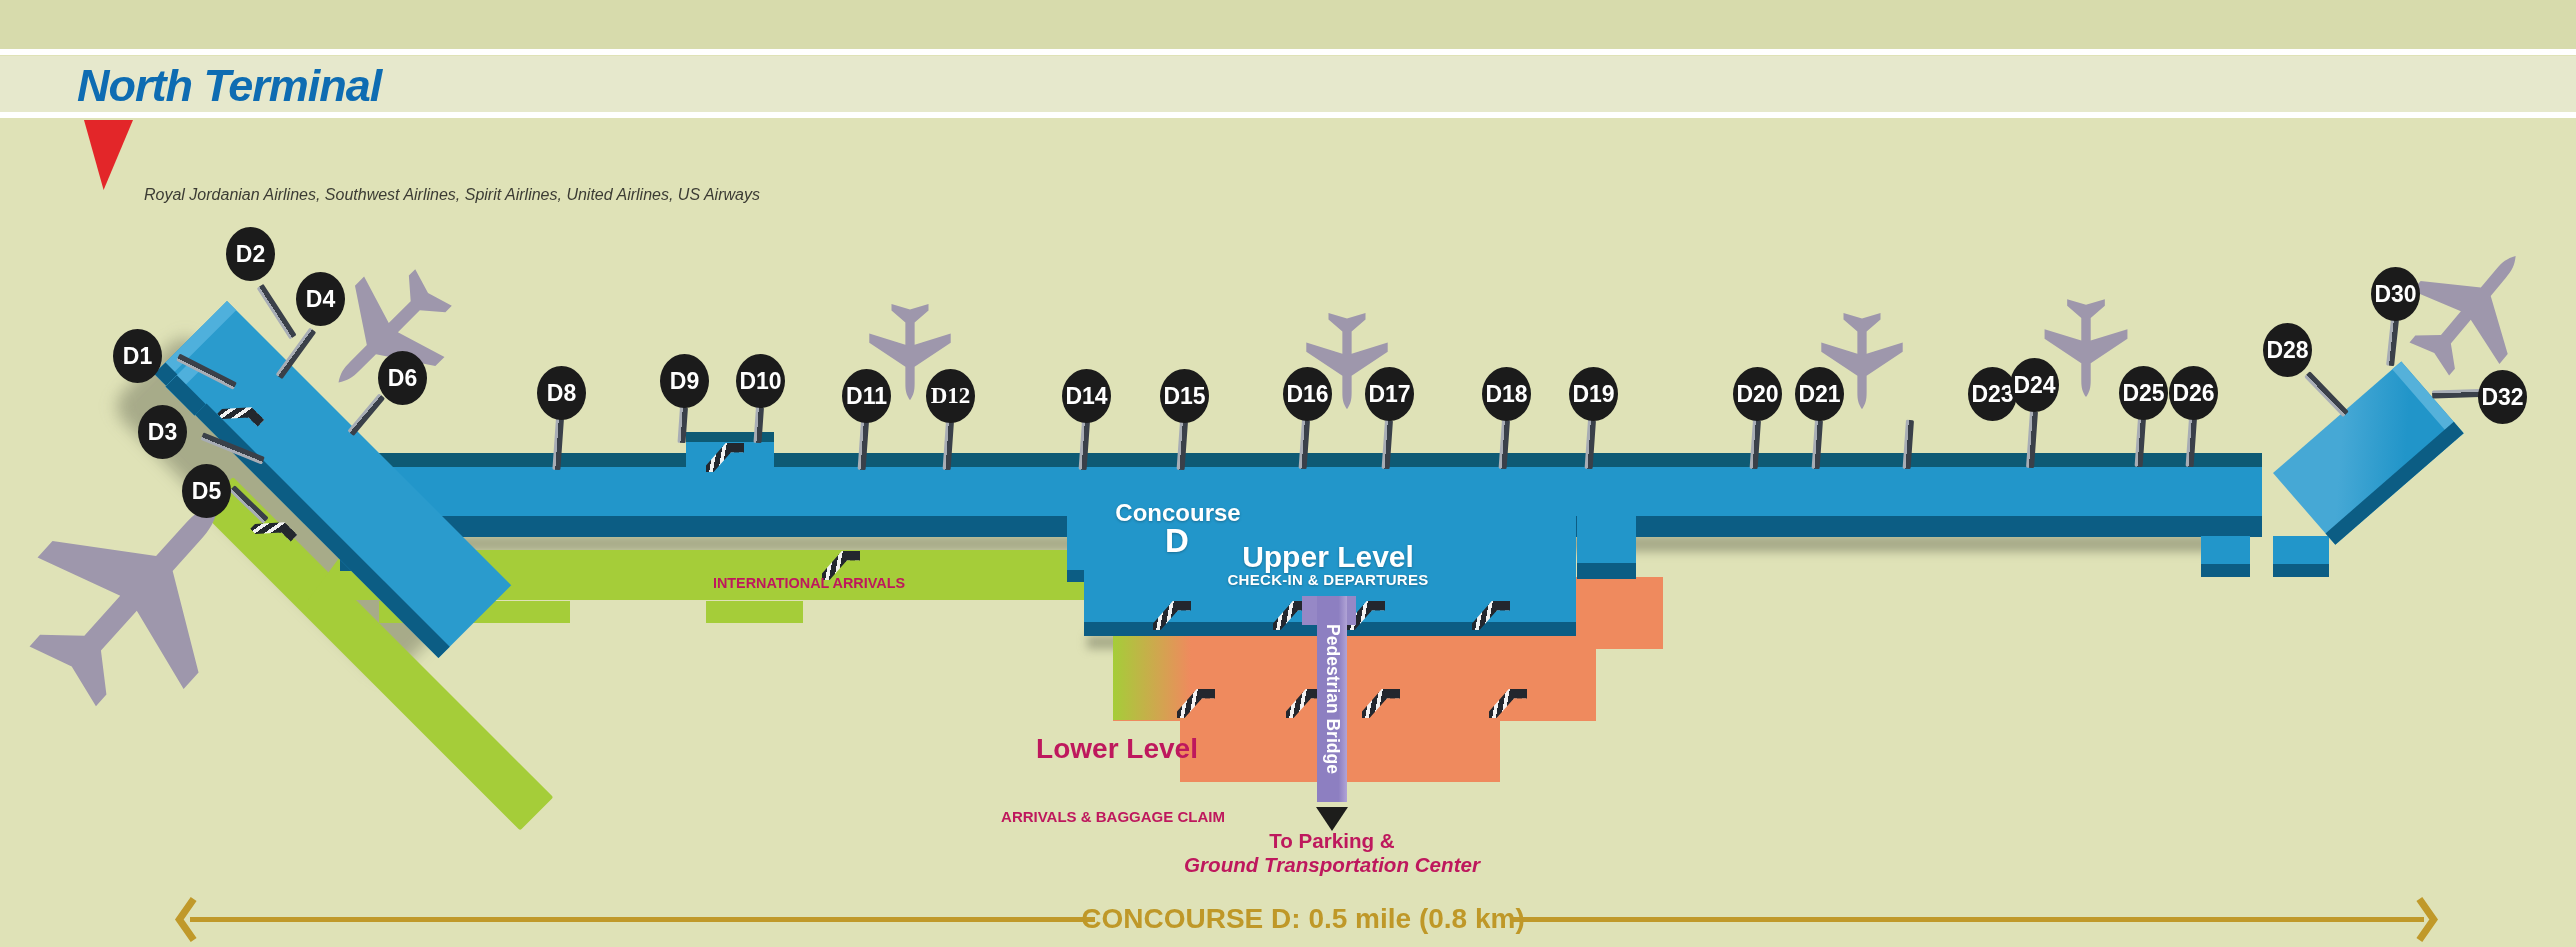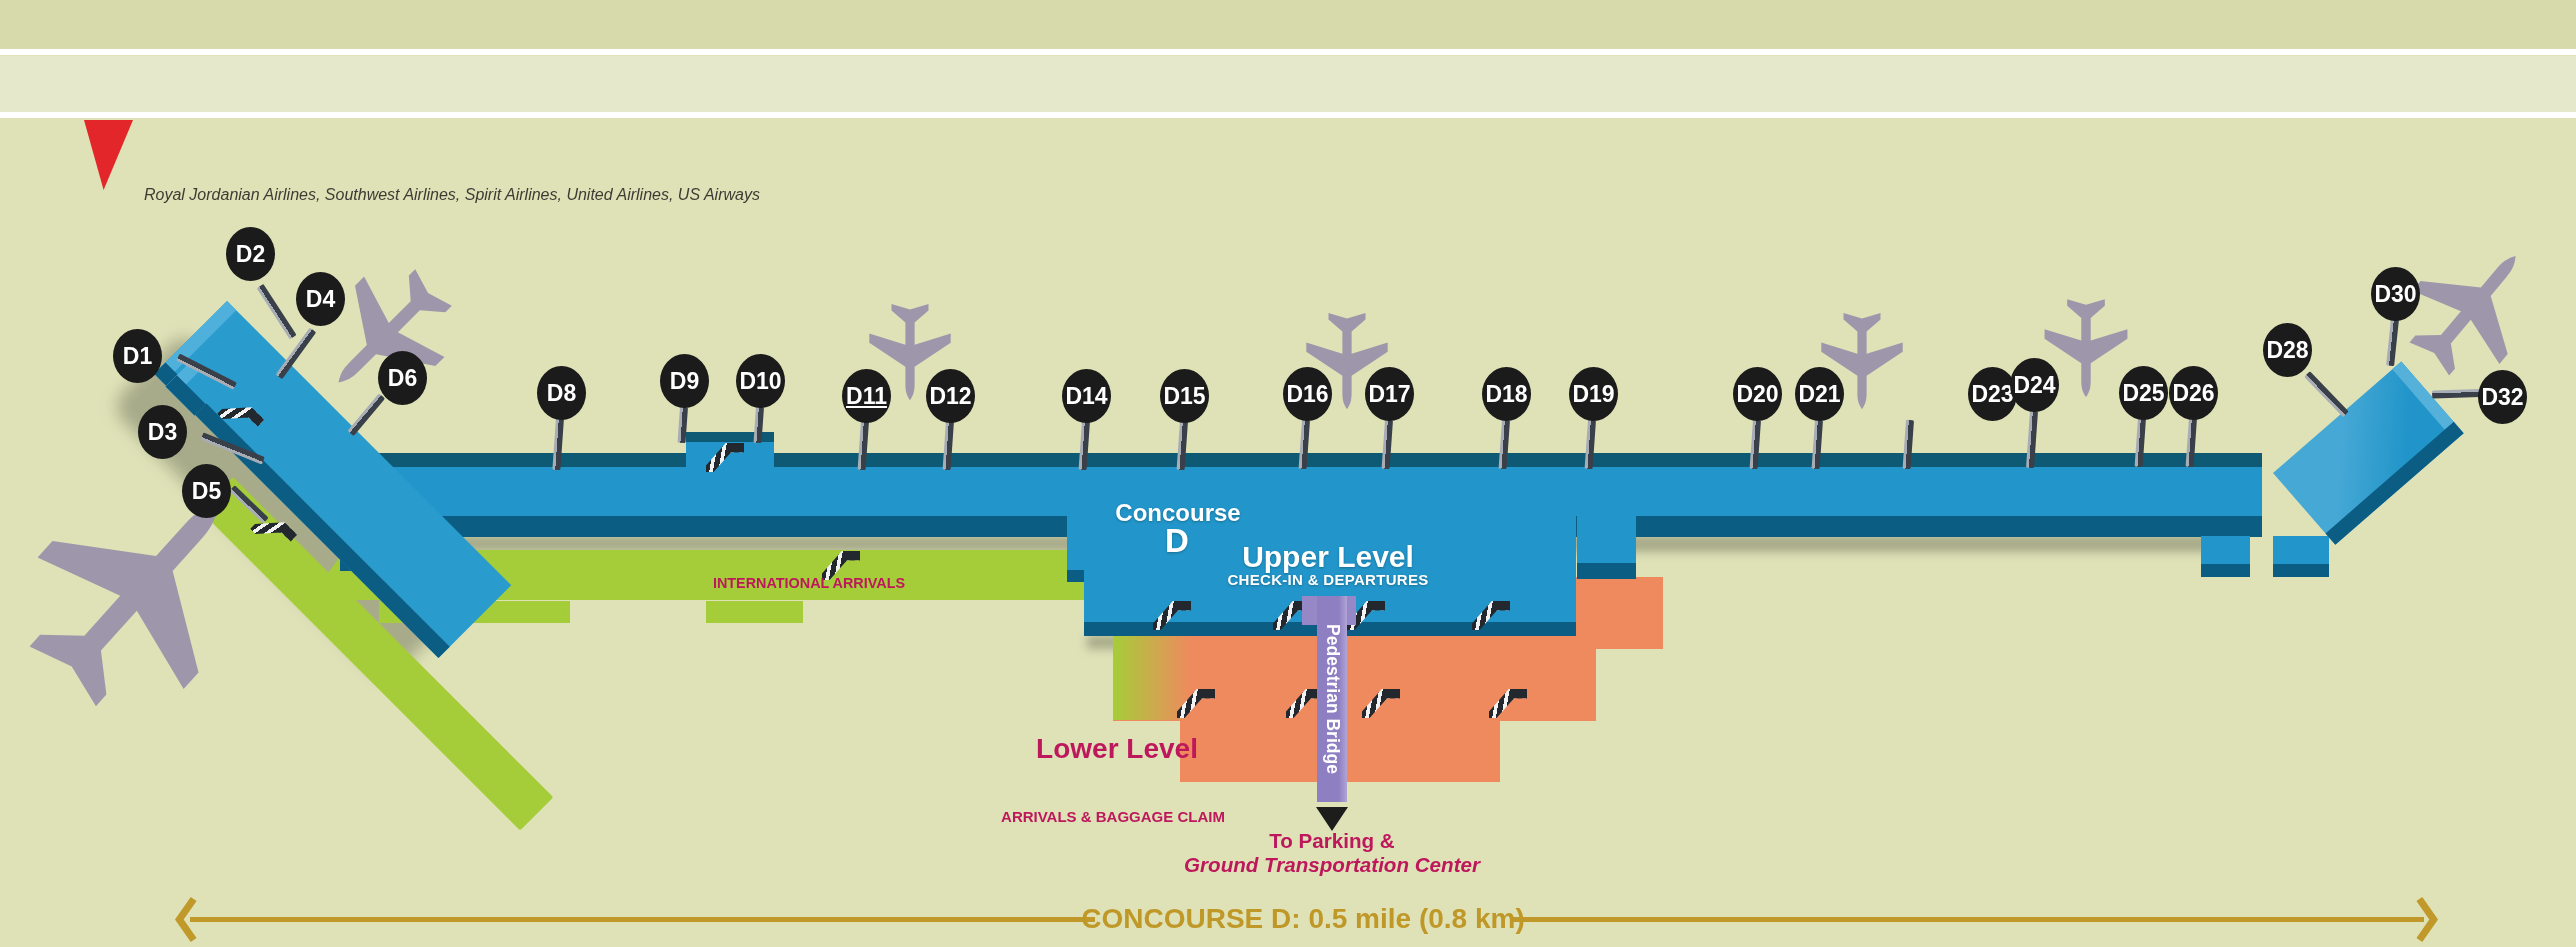--- a/index.html
+++ b/index.html
@@ -60,20 +60,21 @@
 </style>
 </head>
 <body>
 
 <div class="stage">
 
   <div class="abs band-top"></div>
   <div class="abs wline1"></div>
   <div class="abs band-title"></div>
   <div class="abs wline2"></div>
+  <div class="abs page-title">North Terminal</div>
   <div class="abs red-tri"></div>
   <div class="abs airlines">
     <div>Royal Jordanian Airlines, Southwest Airlines, Spirit Airlines, United Airlines, US Airways</div>
   </div>
 
   <div class="abs" id="map">
 
     <div class="abs shadow" style="left:185px;top:330px;width:392px;height:108px;transform:rotate(45deg);transform-origin:top left;border-radius:20.6px;"></div>
     <div class="abs shadow" style="left:361px;top:535px;width:1870px;height:16.5px;filter:blur(4.6px);"></div>
     <div class="abs shadow" style="left:1087px;top:635px;width:489px;height:14.4px;filter:blur(4.6px);"></div>
@@ -222,22 +223,22 @@
       </div>
       <div class="gate" style="left: 113px; top: 329px;">D1</div>
       <div class="gate" style="left: 226px; top: 227px;">D2</div>
       <div class="gate" style="left: 138px; top: 405px;">D3</div>
       <div class="gate" style="left: 296px; top: 272px;">D4</div>
       <div class="gate" style="left: 182px; top: 464px;">D5</div>
       <div class="gate" style="left: 378px; top: 351px;">D6</div>
       <div class="gate" style="left: 537px; top: 366px;">D8</div>
       <div class="gate" style="left: 660px; top: 354px;">D9</div>
       <div class="gate" style="left: 736px; top: 354px;">D10</div>
-      <div class="gate" style="left: 842px; top: 369px; text-decoration: underline;">D11</div>
-      <div class="gate" style="left: 926px; top: 369px;">D12</div>
+      <div class="gate" style="left: 842px; top: 369px;">D11</div>
+      <div class="gate" style="left: 926px; top: 369px; font-family: Liberation Serif, serif;">D12</div>
       <div class="gate" style="left: 1062px; top: 369px;">D14</div>
       <div class="gate" style="left: 1160px; top: 369px;">D15</div>
       <div class="gate" style="left: 1283px; top: 367px;">D16</div>
       <div class="gate" style="left: 1365px; top: 367px;">D17</div>
       <div class="gate" style="left: 1482px; top: 367px;">D18</div>
       <div class="gate" style="left: 1569px; top: 367px;">D19</div>
       <div class="gate" style="left: 1733px; top: 367px;">D20</div>
       <div class="gate" style="left: 1795px; top: 367px;">D21</div>
       <div class="gate" style="left: 1968px; top: 367px;">D23</div>
       <div class="gate" style="left: 2010px; top: 358px;">D24</div>

